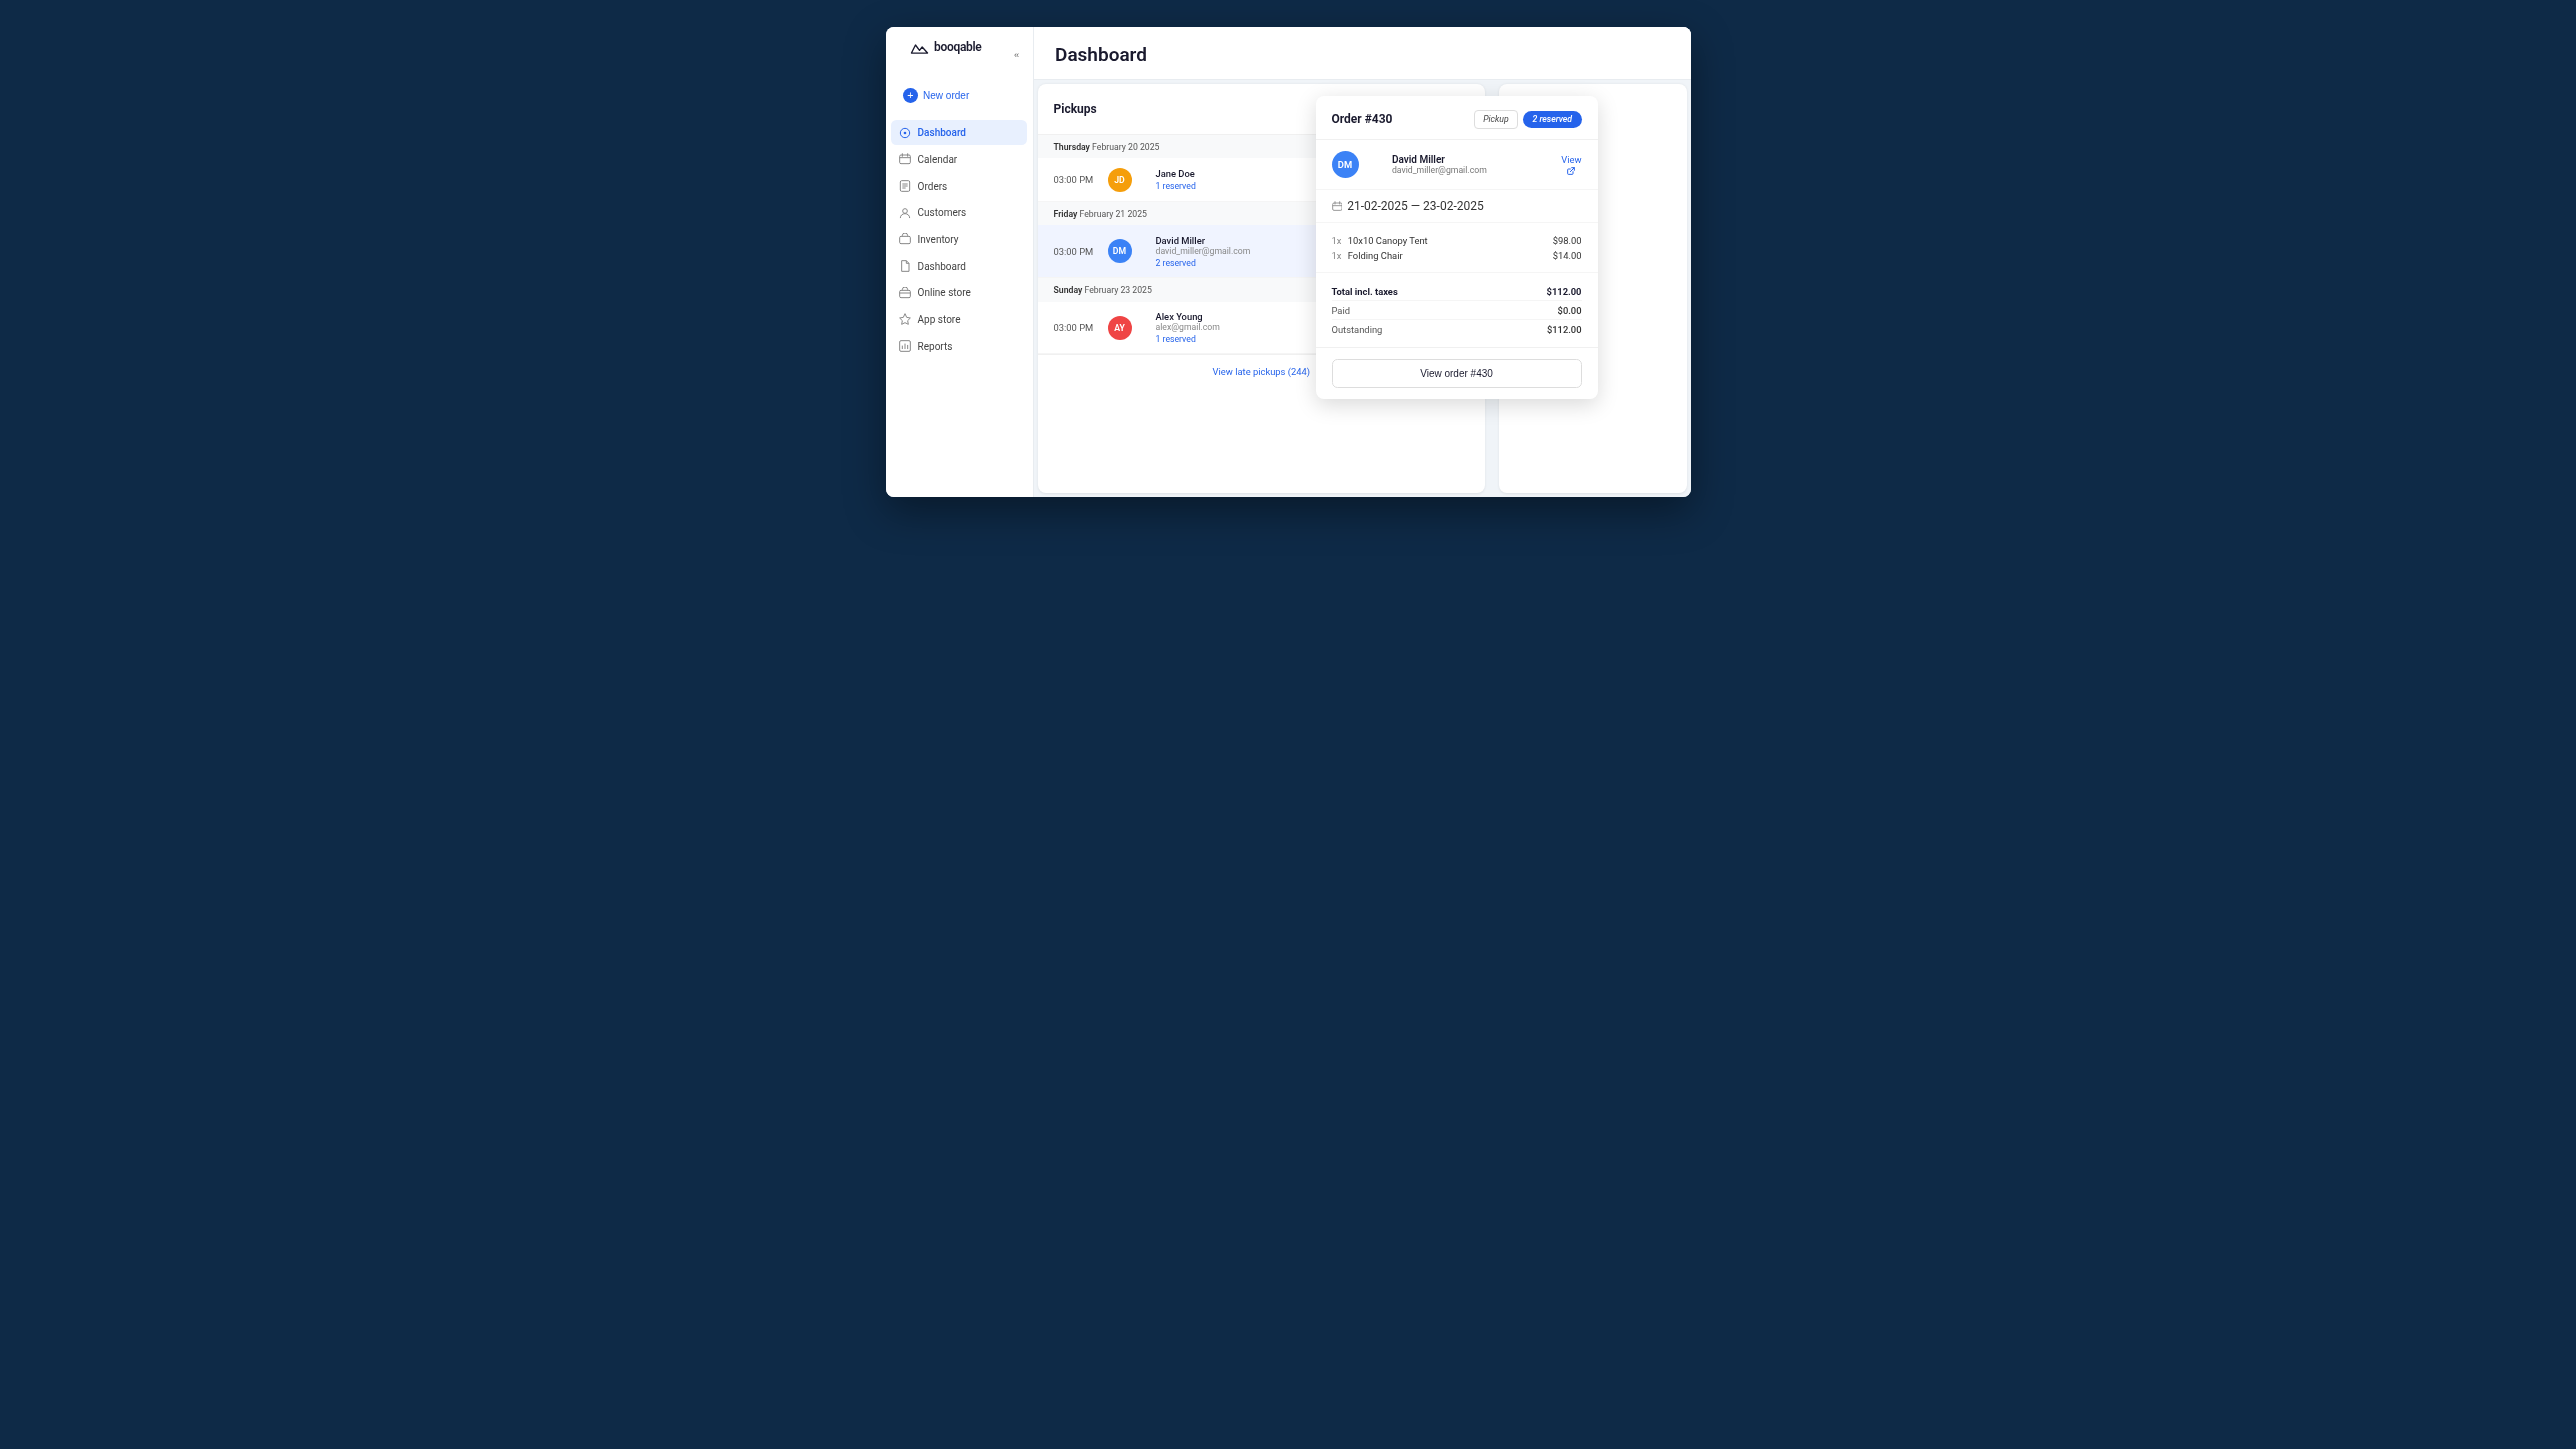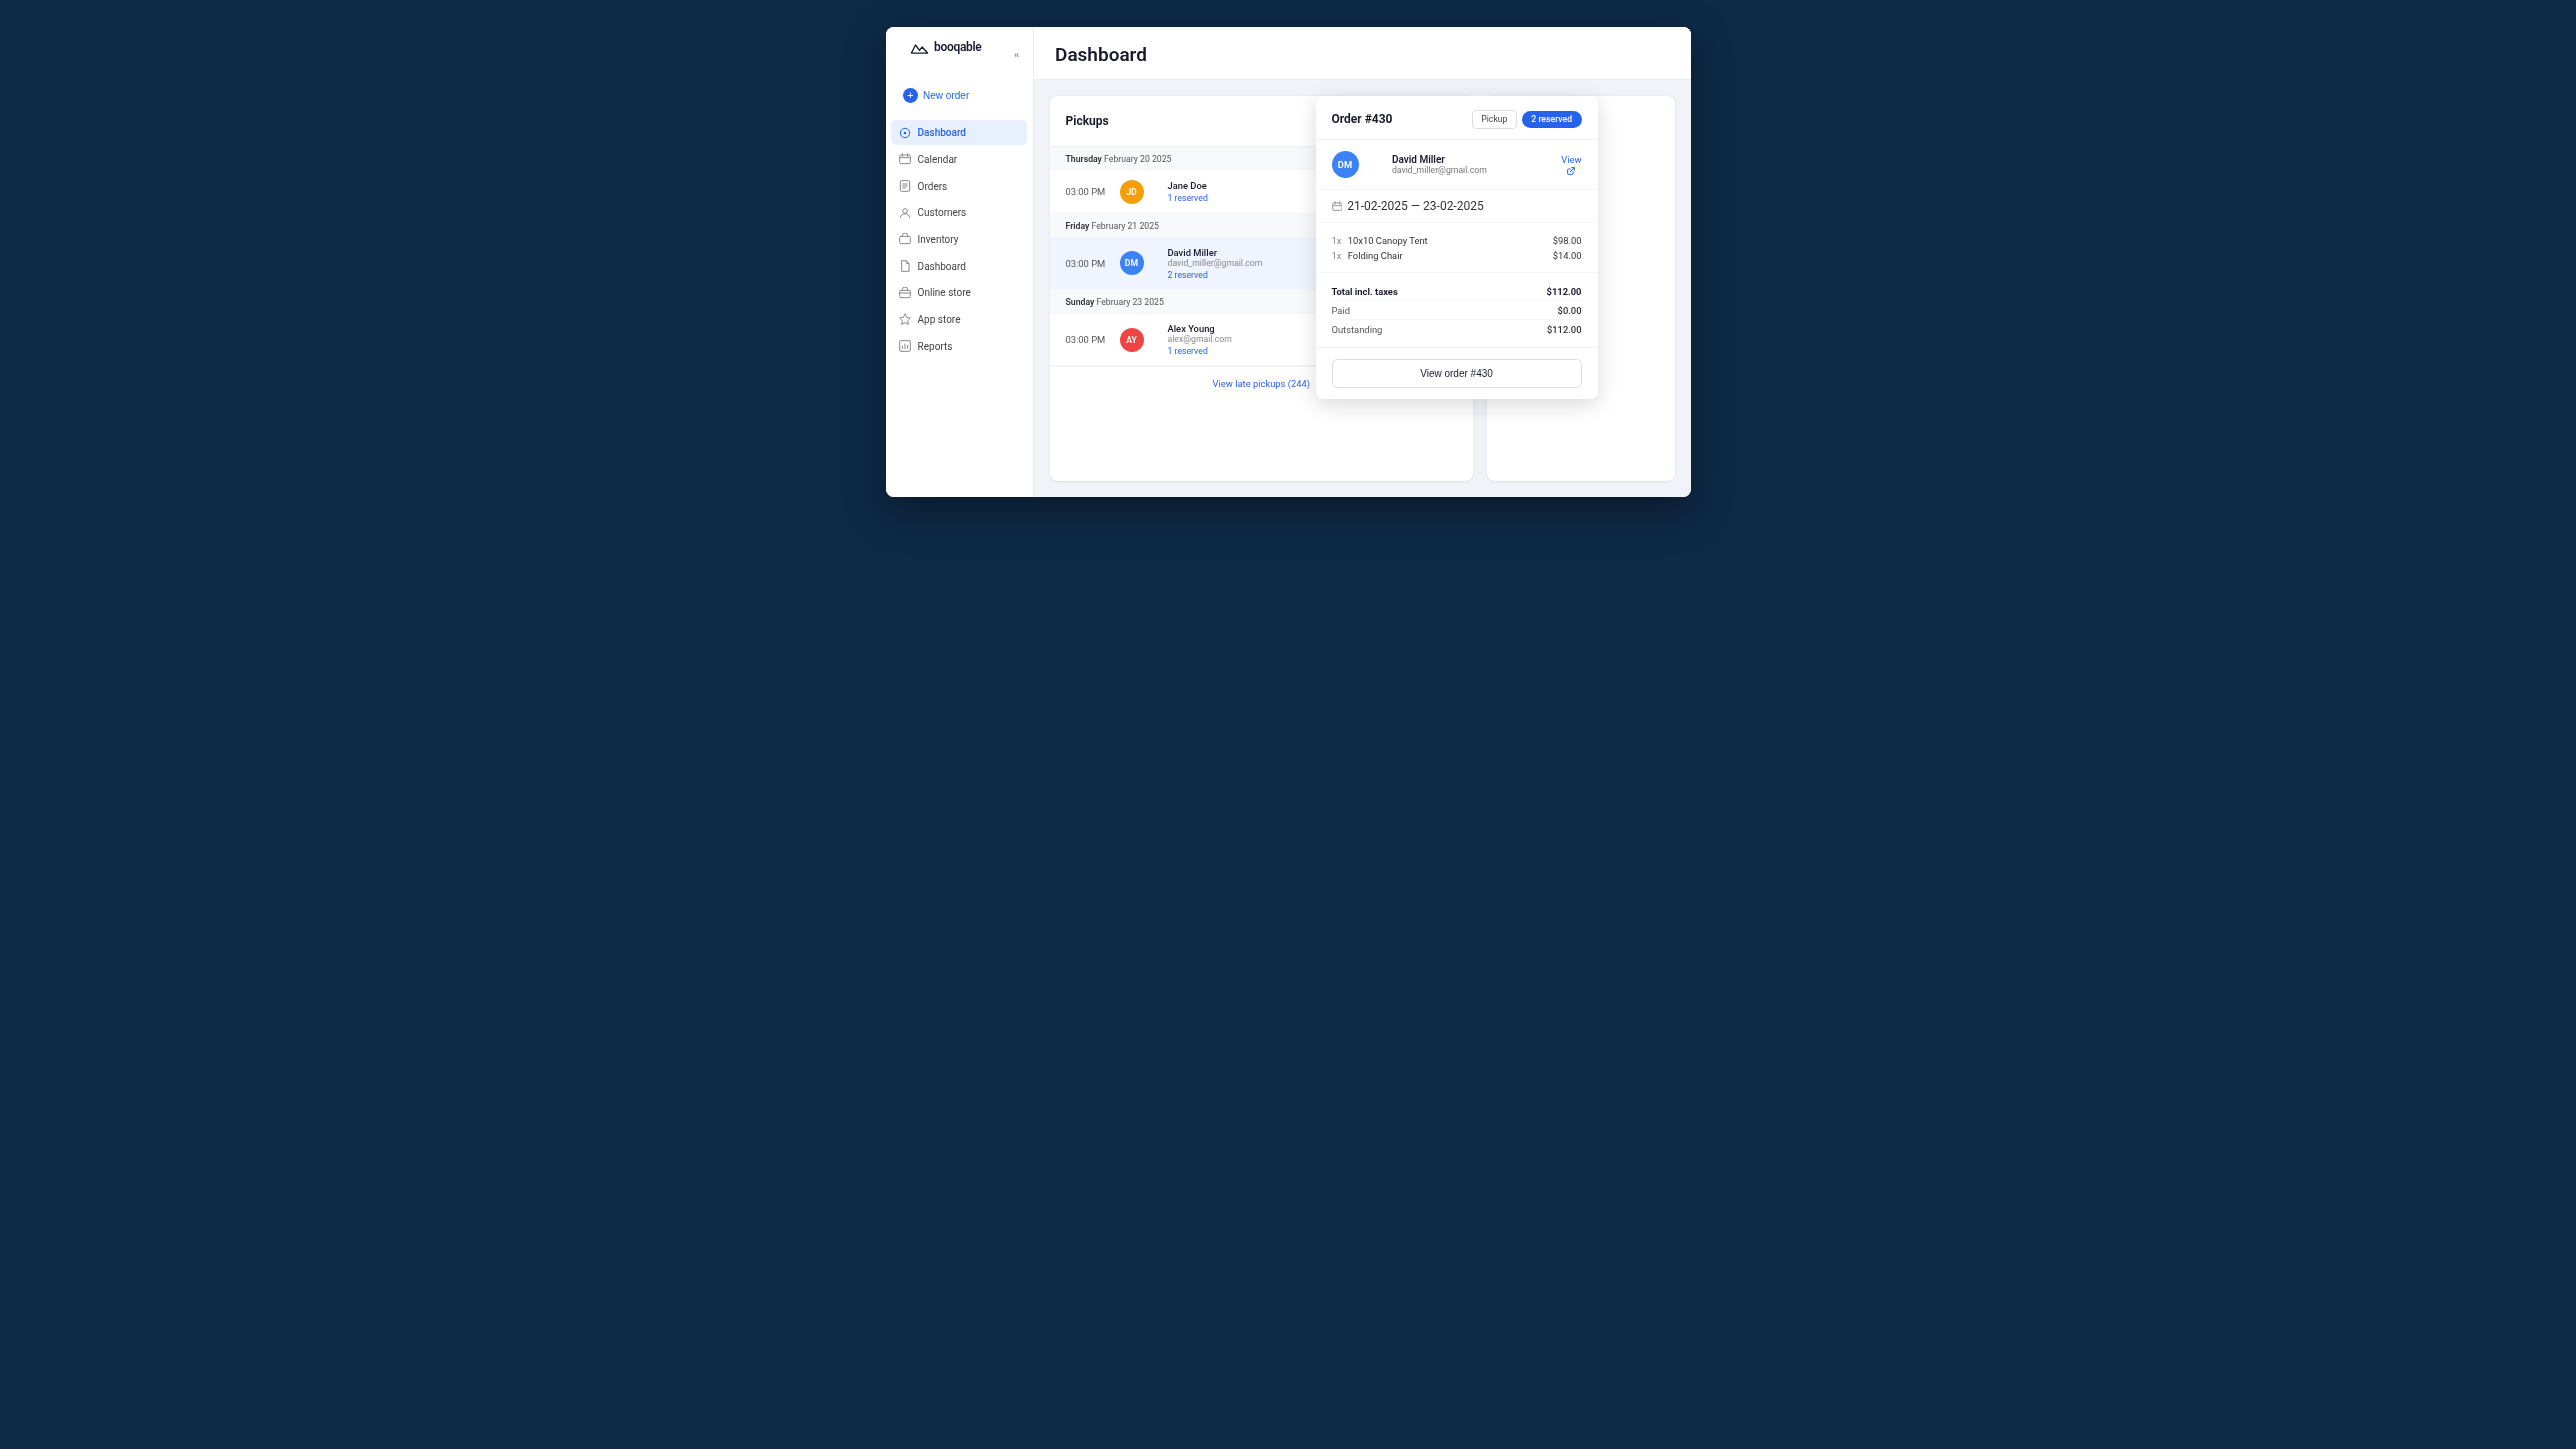--- a/index.html
+++ b/index.html
@@ -152,21 +152,21 @@
       border-bottom: 0.7px solid #e8ecf0;
     }
 
     .page-title {
       font-size: 19px;
       font-weight: 600;
       color: #1a1a2e;
     }
 
     .content-area {
-      padding: 16px;
+      padding: 4px;
       display: flex;
       gap: 13.4px;
       flex: 1;
       position: relative;
     }
 
     
     .pickups-card {
       background: #ffffff;
       border-radius: 8px;
@@ -299,20 +299,21 @@
     .order-number {
       font-size: 12px;
       font-weight: 700;
       color: #1a1a2e;
     }
 
     .order-badges {
       display: flex;
       gap: 5.4px;
       align-items: center;
+      font-style: italic;
     }
 
     .badge-pickup {
       padding: 3.4px 8px;
       border-radius: 4px;
       border: 0.7px solid #ddd;
       font-size: 8.7px;
       color: #444;
       background: white;
     }

